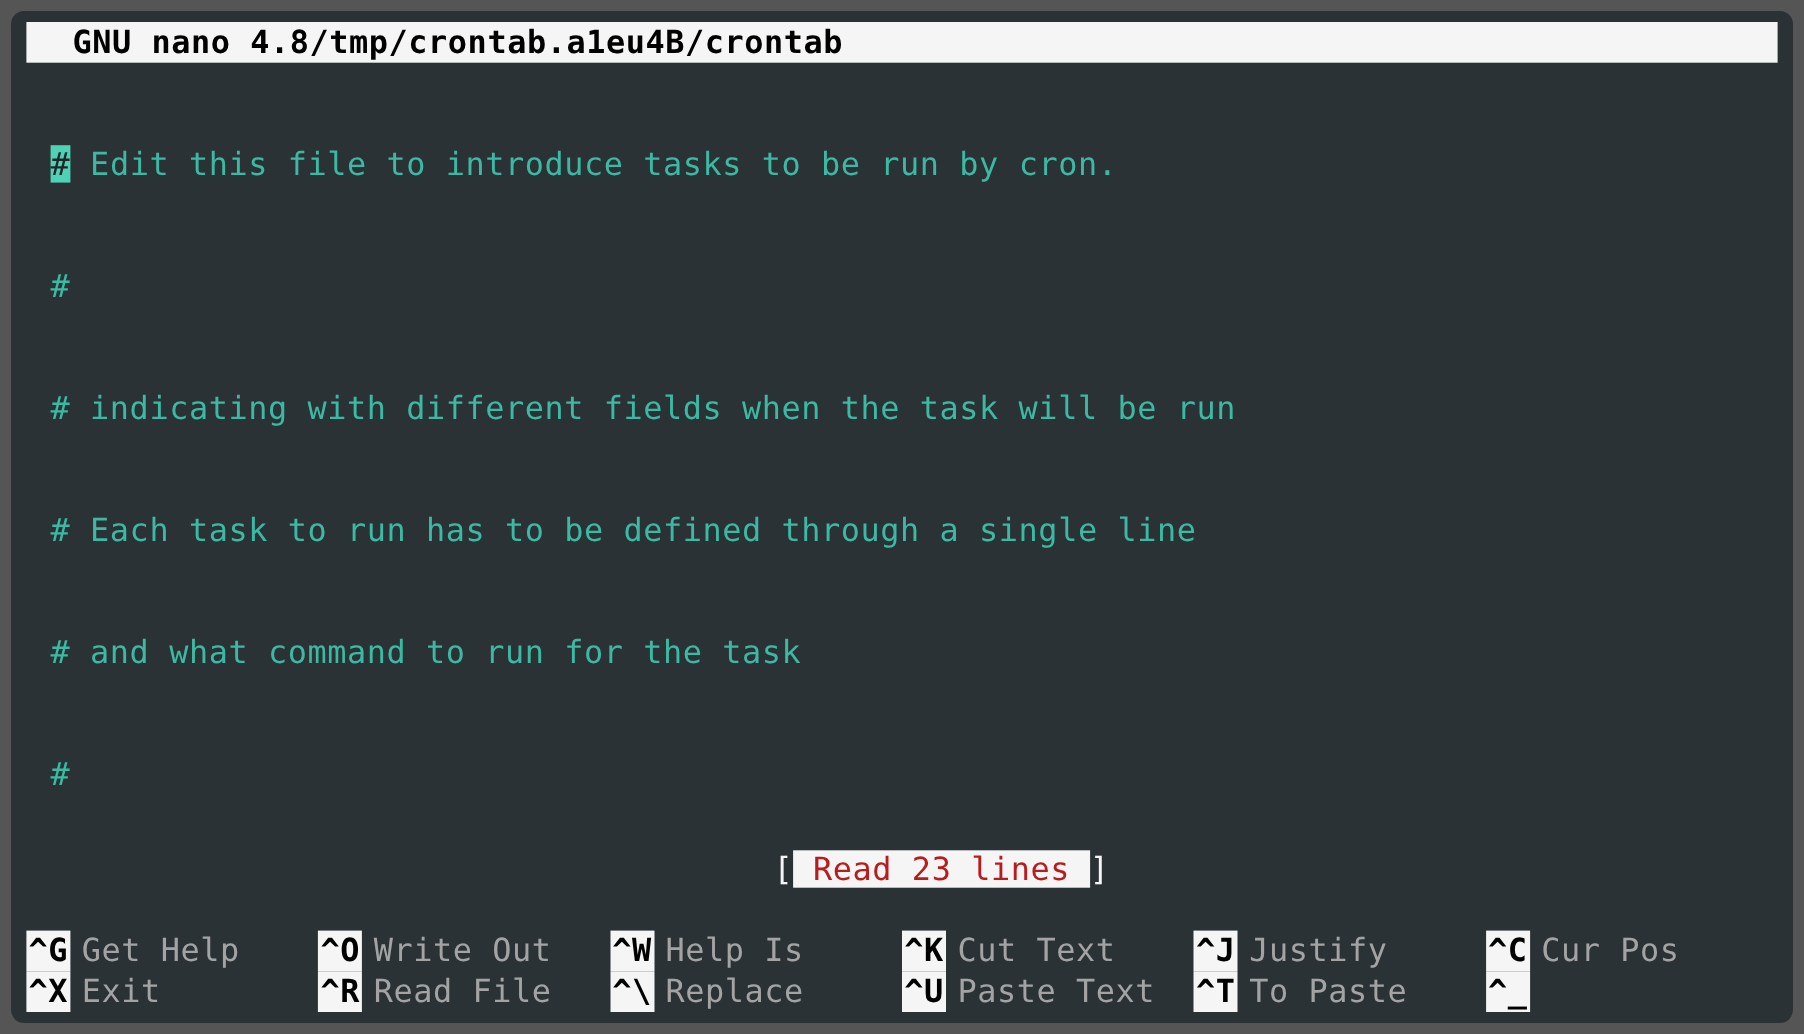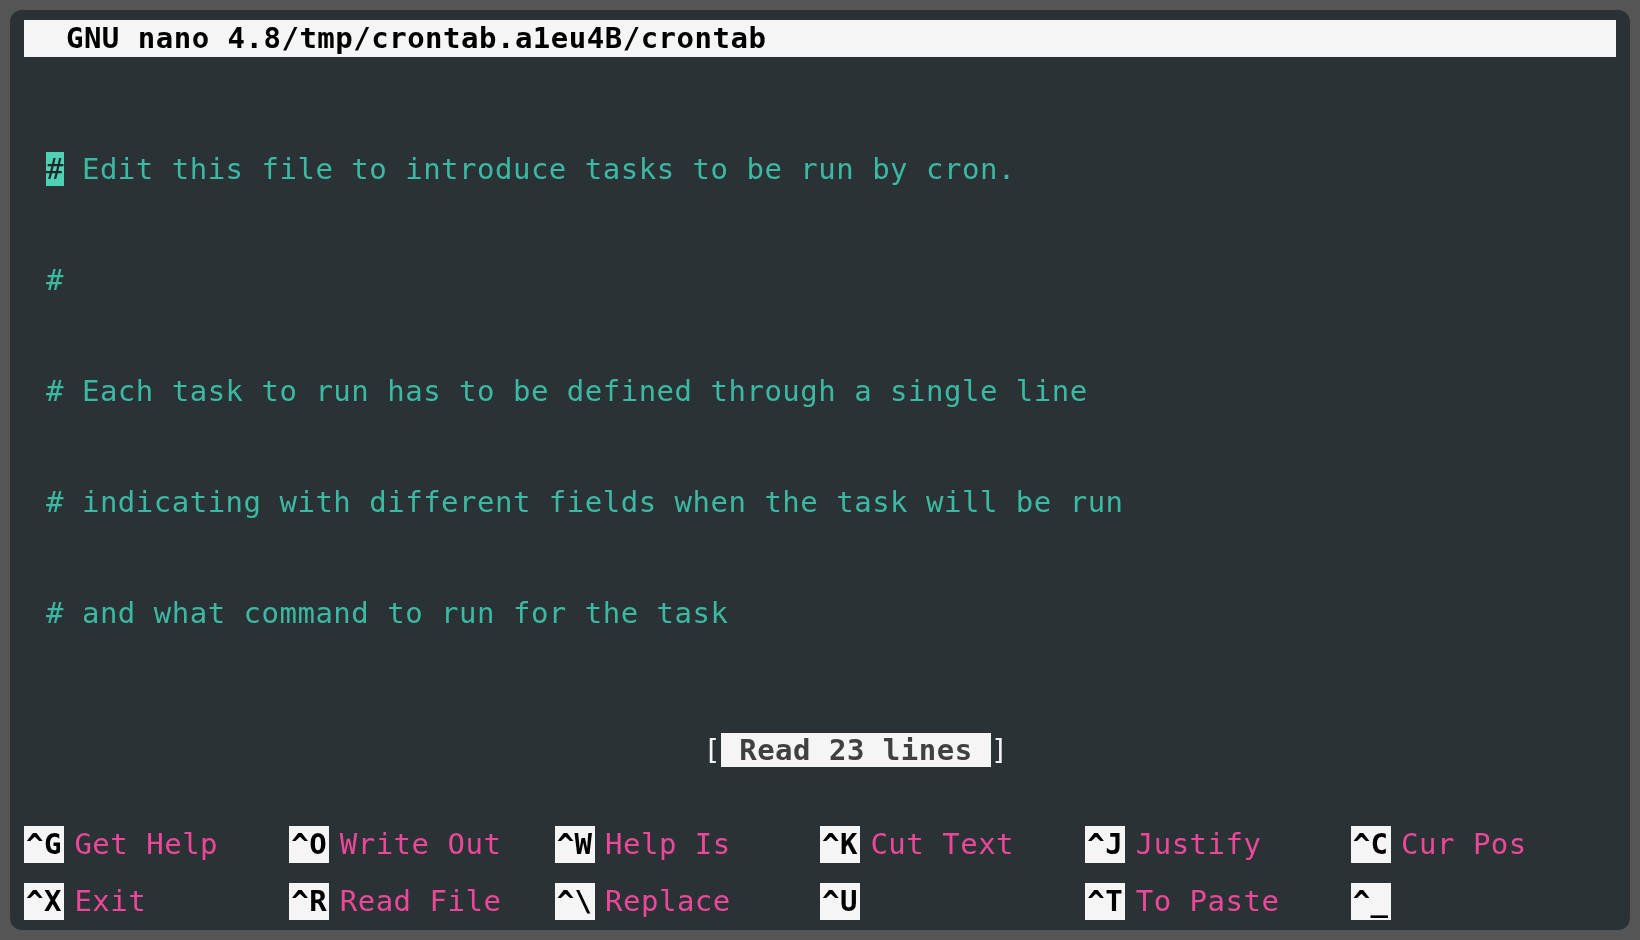--- a/index.html
+++ b/index.html
@@ -15,21 +15,20 @@
       width: 100%;
       height: 100%;
       background: #2a3236;
       border-radius: 12px;
       padding: 10px 14px;
       display: flex;
       flex-direction: column;
       font-size: 29px;
       line-height: 37px;
       letter-spacing: 0.5px;
-      gap: 20px;
     }
     .titlebar {
       background: #f5f5f5;
       color: #000;
       display: flex;
       padding: 0 6px;
       font-weight: bold;
       white-space: pre;
     }
     .titlebar .left { flex: 0 0 auto; }
@@ -47,22 +46,22 @@
       color: #1e2629;
     }
     .status {
       color: #f5f5f5;
       text-align: center;
       white-space: pre;
     }
     .status .bracket { color: #f5f5f5; }
     .status .inv {
       background: #f5f5f5;
-      color: #404040;
-      font-weight: bold;
+      color: #b91c1c;
+      font-weight: normal;
     }
     .shortcuts {
       display: grid;
       grid-template-columns: repeat(6, 1fr);
       color: #fff;
     }
     .shortcut {
       display: flex;
       align-items: baseline;
       white-space: pre;
@@ -70,40 +69,40 @@
     .keycap {
       background: #f5f5f5;
       color: #000;
       font-weight: bold;
       padding: 0 2px;
       min-width: 2ch;
       display: inline-block;
       text-align: left;
     }
     .shortcut-label {
-      color: #ec4899;
+      color: #a3a3a3;
       margin-left: 0.6ch;
     }
   </style>
 </head>
 <body>
 
 <div class="terminal">
 
   <div class="titlebar">
     <span class="left">  GNU nano 4.8</span>
     <span class="center">/tmp/crontab.a1eu4B/crontab</span>
     <span class="right"></span>
   </div>
 
   <div class="editor">
     <span class="line"><span class="cursor-char">#</span><span id="line0-rest"> Edit this file to introduce tasks to be run by cron.</span></span>
     <span class="line">#</span>
+    <span class="line"># indicating with different fields when the task will be run</span>
     <span class="line"># Each task to run has to be defined through a single line</span>
-    <span class="line"># indicating with different fields when the task will be run</span>
     <span class="line"># and what command to run for the task</span>
     <span class="line">#</span>
     
     
     
     
     
     
     
     
@@ -124,18 +123,18 @@
     <div class="shortcut"><span class="keycap">^W</span><span class="shortcut-label">Help Is</span></div>
     <div class="shortcut"><span class="keycap">^K</span><span class="shortcut-label">Cut Text</span></div>
     <div class="shortcut"><span class="keycap">^J</span><span class="shortcut-label">Justify</span></div>
     <div class="shortcut"><span class="keycap">^C</span><span class="shortcut-label">Cur Pos</span></div>
   </div>
 
   <div class="shortcuts">
     <div class="shortcut"><span class="keycap">^X</span><span class="shortcut-label">Exit</span></div>
     <div class="shortcut"><span class="keycap">^R</span><span class="shortcut-label">Read File</span></div>
     <div class="shortcut"><span class="keycap">^\</span><span class="shortcut-label">Replace</span></div>
-    <div class="shortcut"><span class="keycap">^U</span></div>
+    <div class="shortcut"><span class="keycap">^U</span><span class="shortcut-label">Paste Text</span></div>
     <div class="shortcut"><span class="keycap">^T</span><span class="shortcut-label">To Paste</span></div>
     <div class="shortcut"><span class="keycap">^_</span></div>
   </div>
 
 </div>
 
 </body></html>

